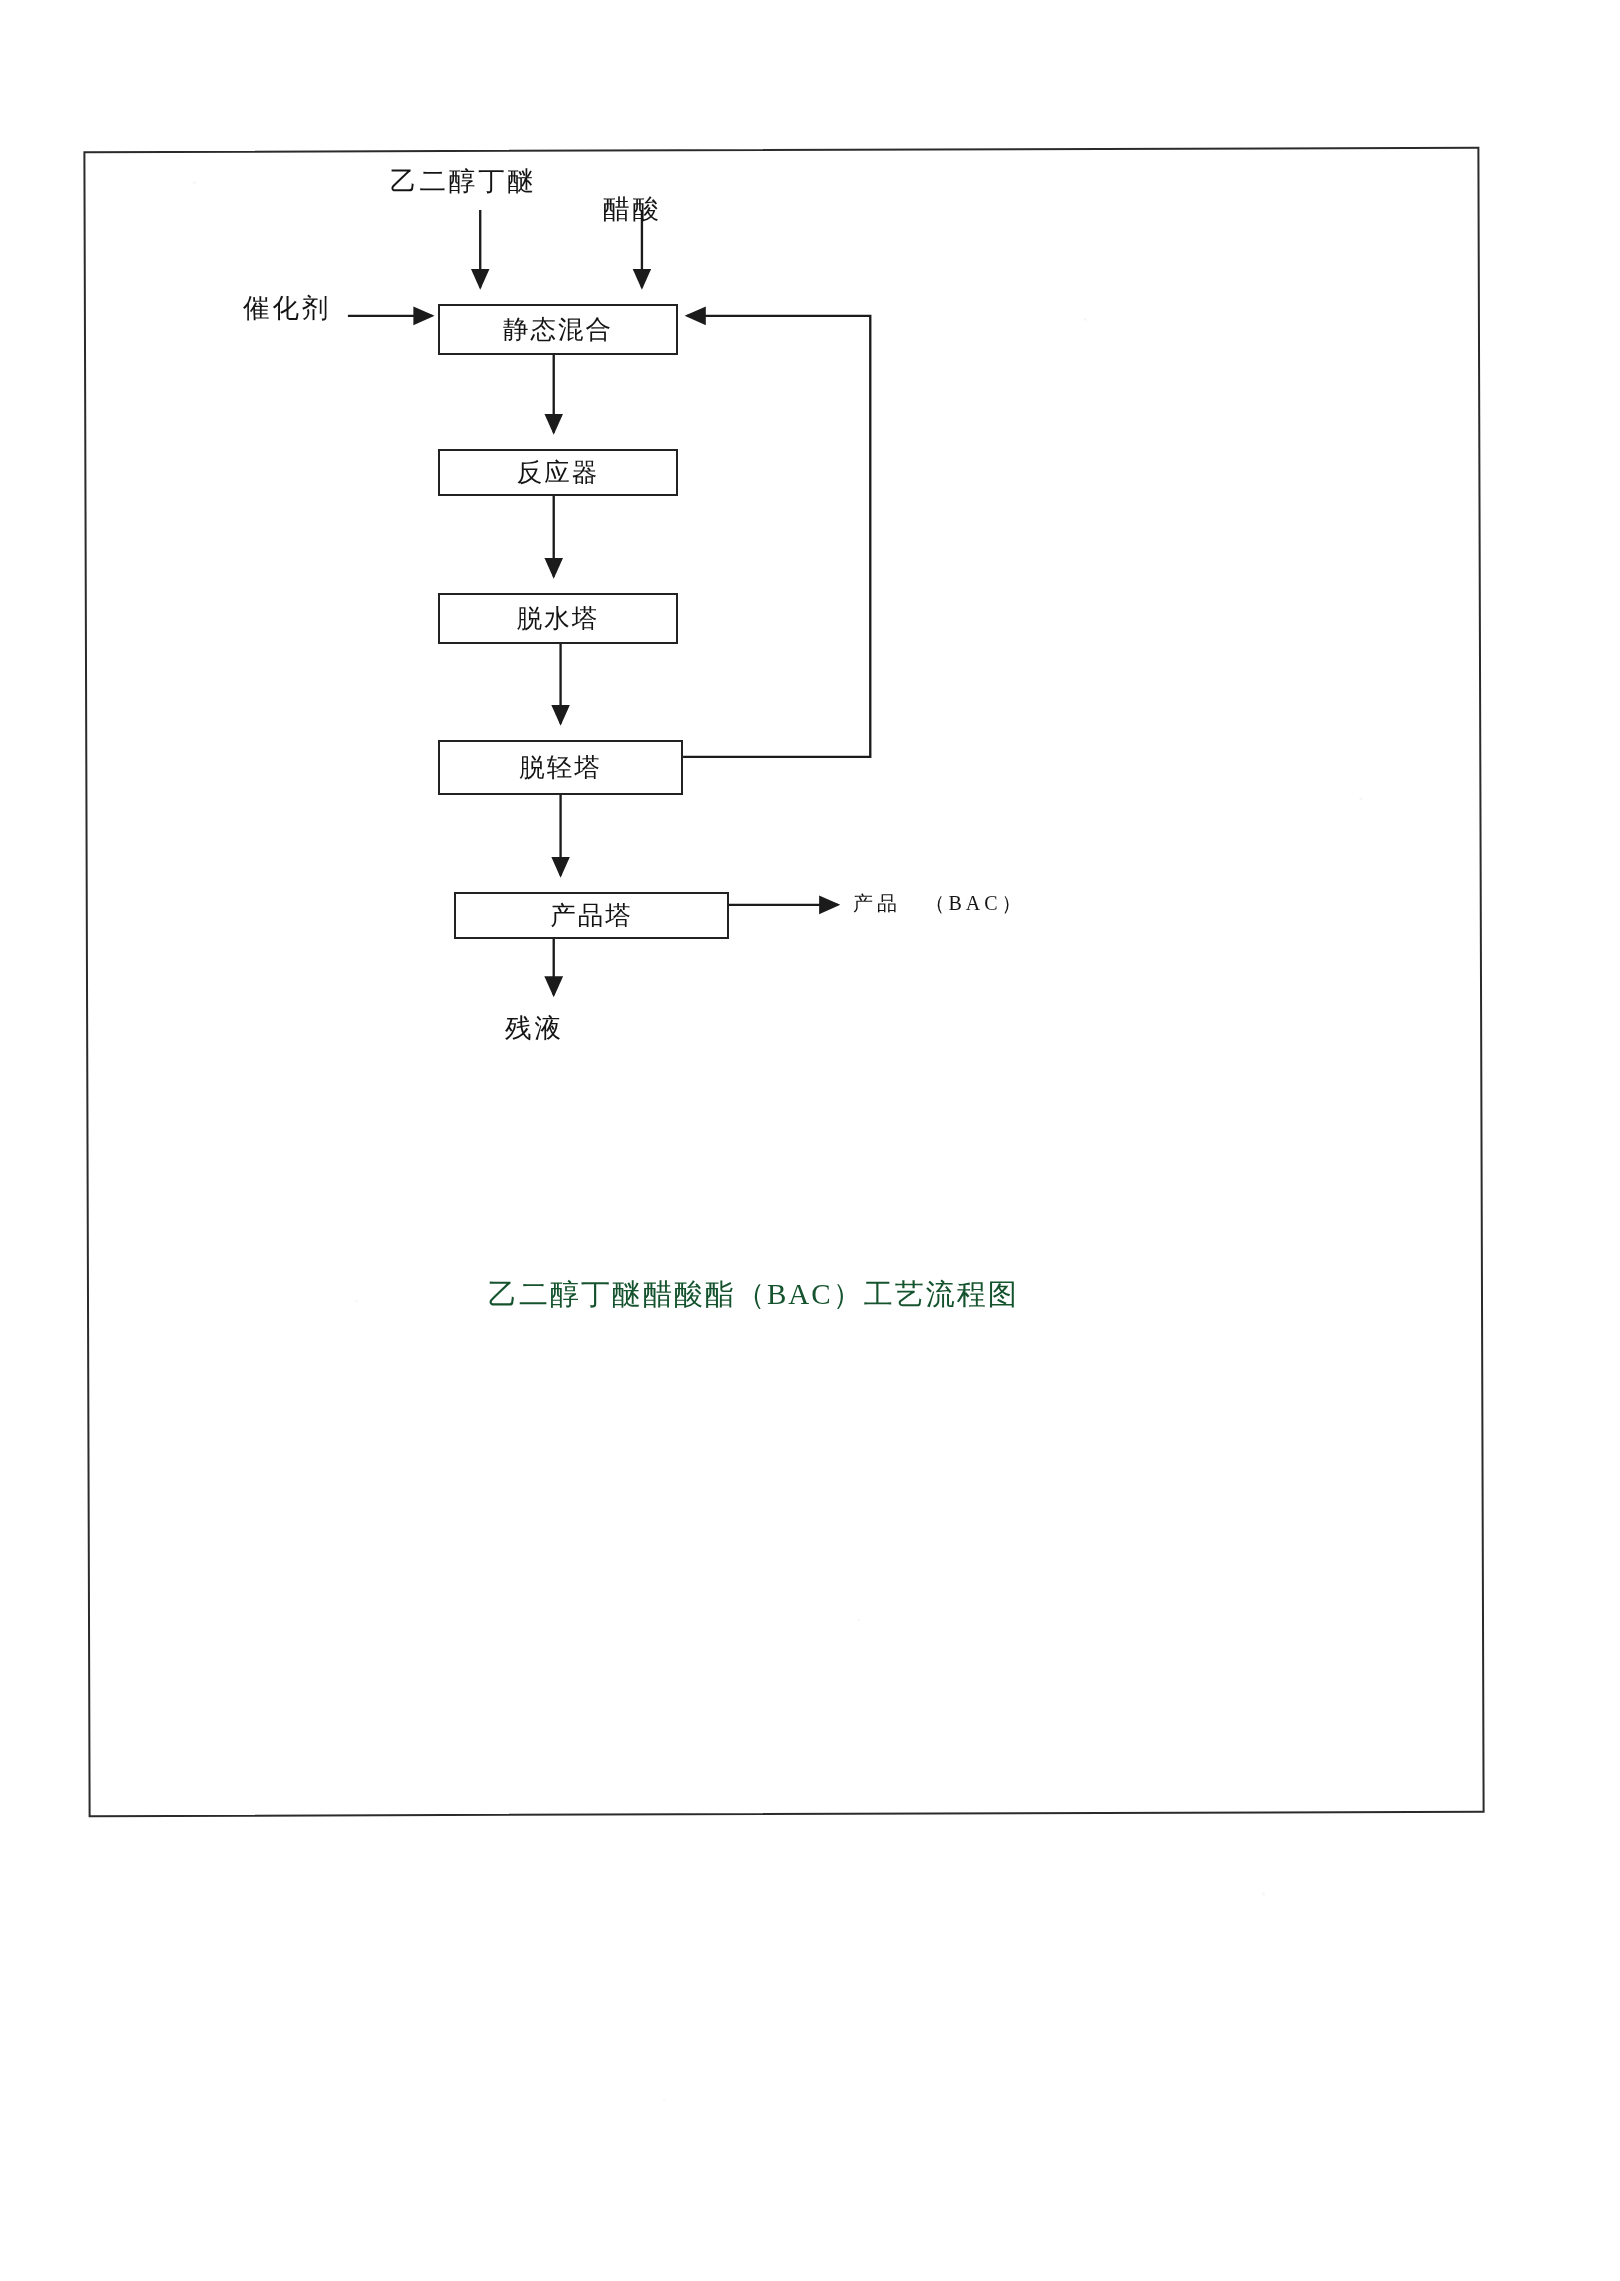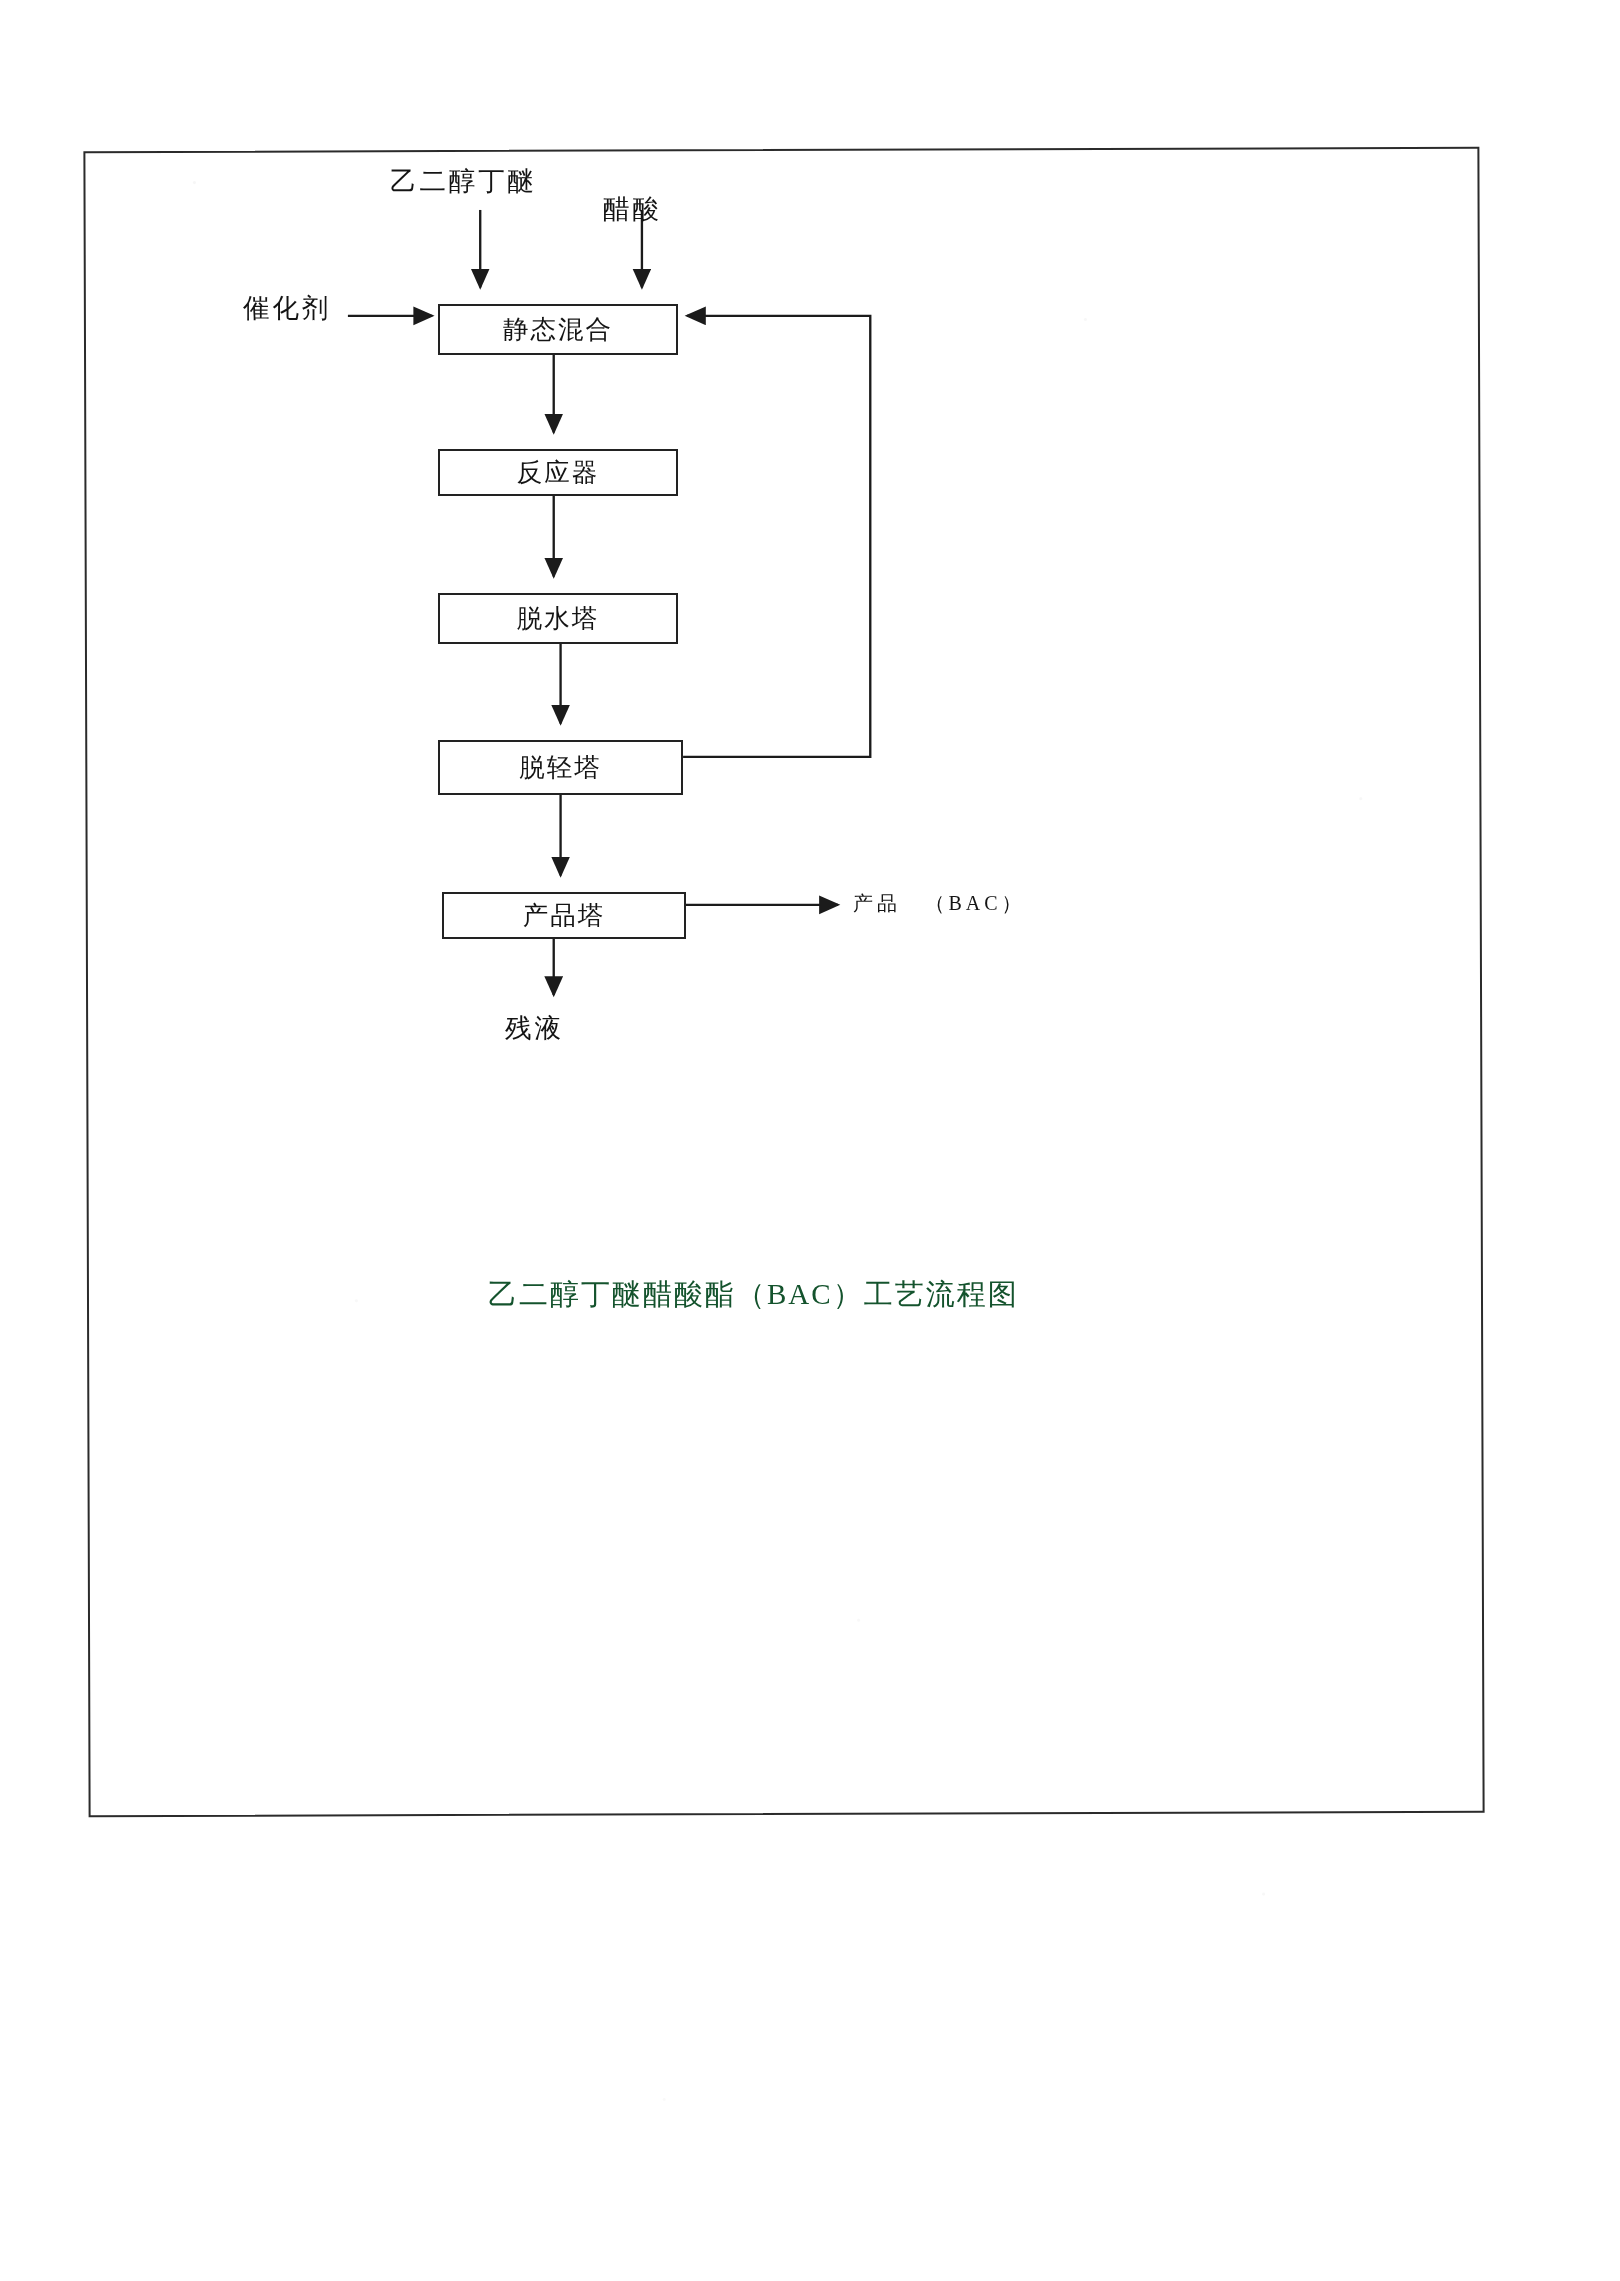--- a/index.html
+++ b/index.html
@@ -65,21 +65,21 @@
     letter-spacing: 2px;
     color: #141414;
     font-family: "Liberation Serif", serif;
     margin-top: 10px;
   }
 
   #box-static-mixer { left: 438px; top: 294px;  width: 240px; height: 51px; }
   #box-reactor      { left: 438px; top: 439px;  width: 240px; height: 47px; }
   #box-dehydration  { left: 438px; top: 583px;  width: 240px; height: 51px; font-family: Liberation Mono, monospace; }
   #box-delight      { left: 438px; top: 730px;  width: 245px; height: 55px; }
-  #box-product-tower{ left: 442px; top: 882px;  width: 244px; height: 47px; }
+  #box-product-tower{ left: 454px; top: 882px;  width: 275px; height: 47px; }
 
   
   .label {
     position: absolute;
     font-size: 26.5px;
     letter-spacing: 2.9px;
     white-space: nowrap;
     color: #141414;
   }
   #label-glycol-ether { left: 390px; top: 163px; }

